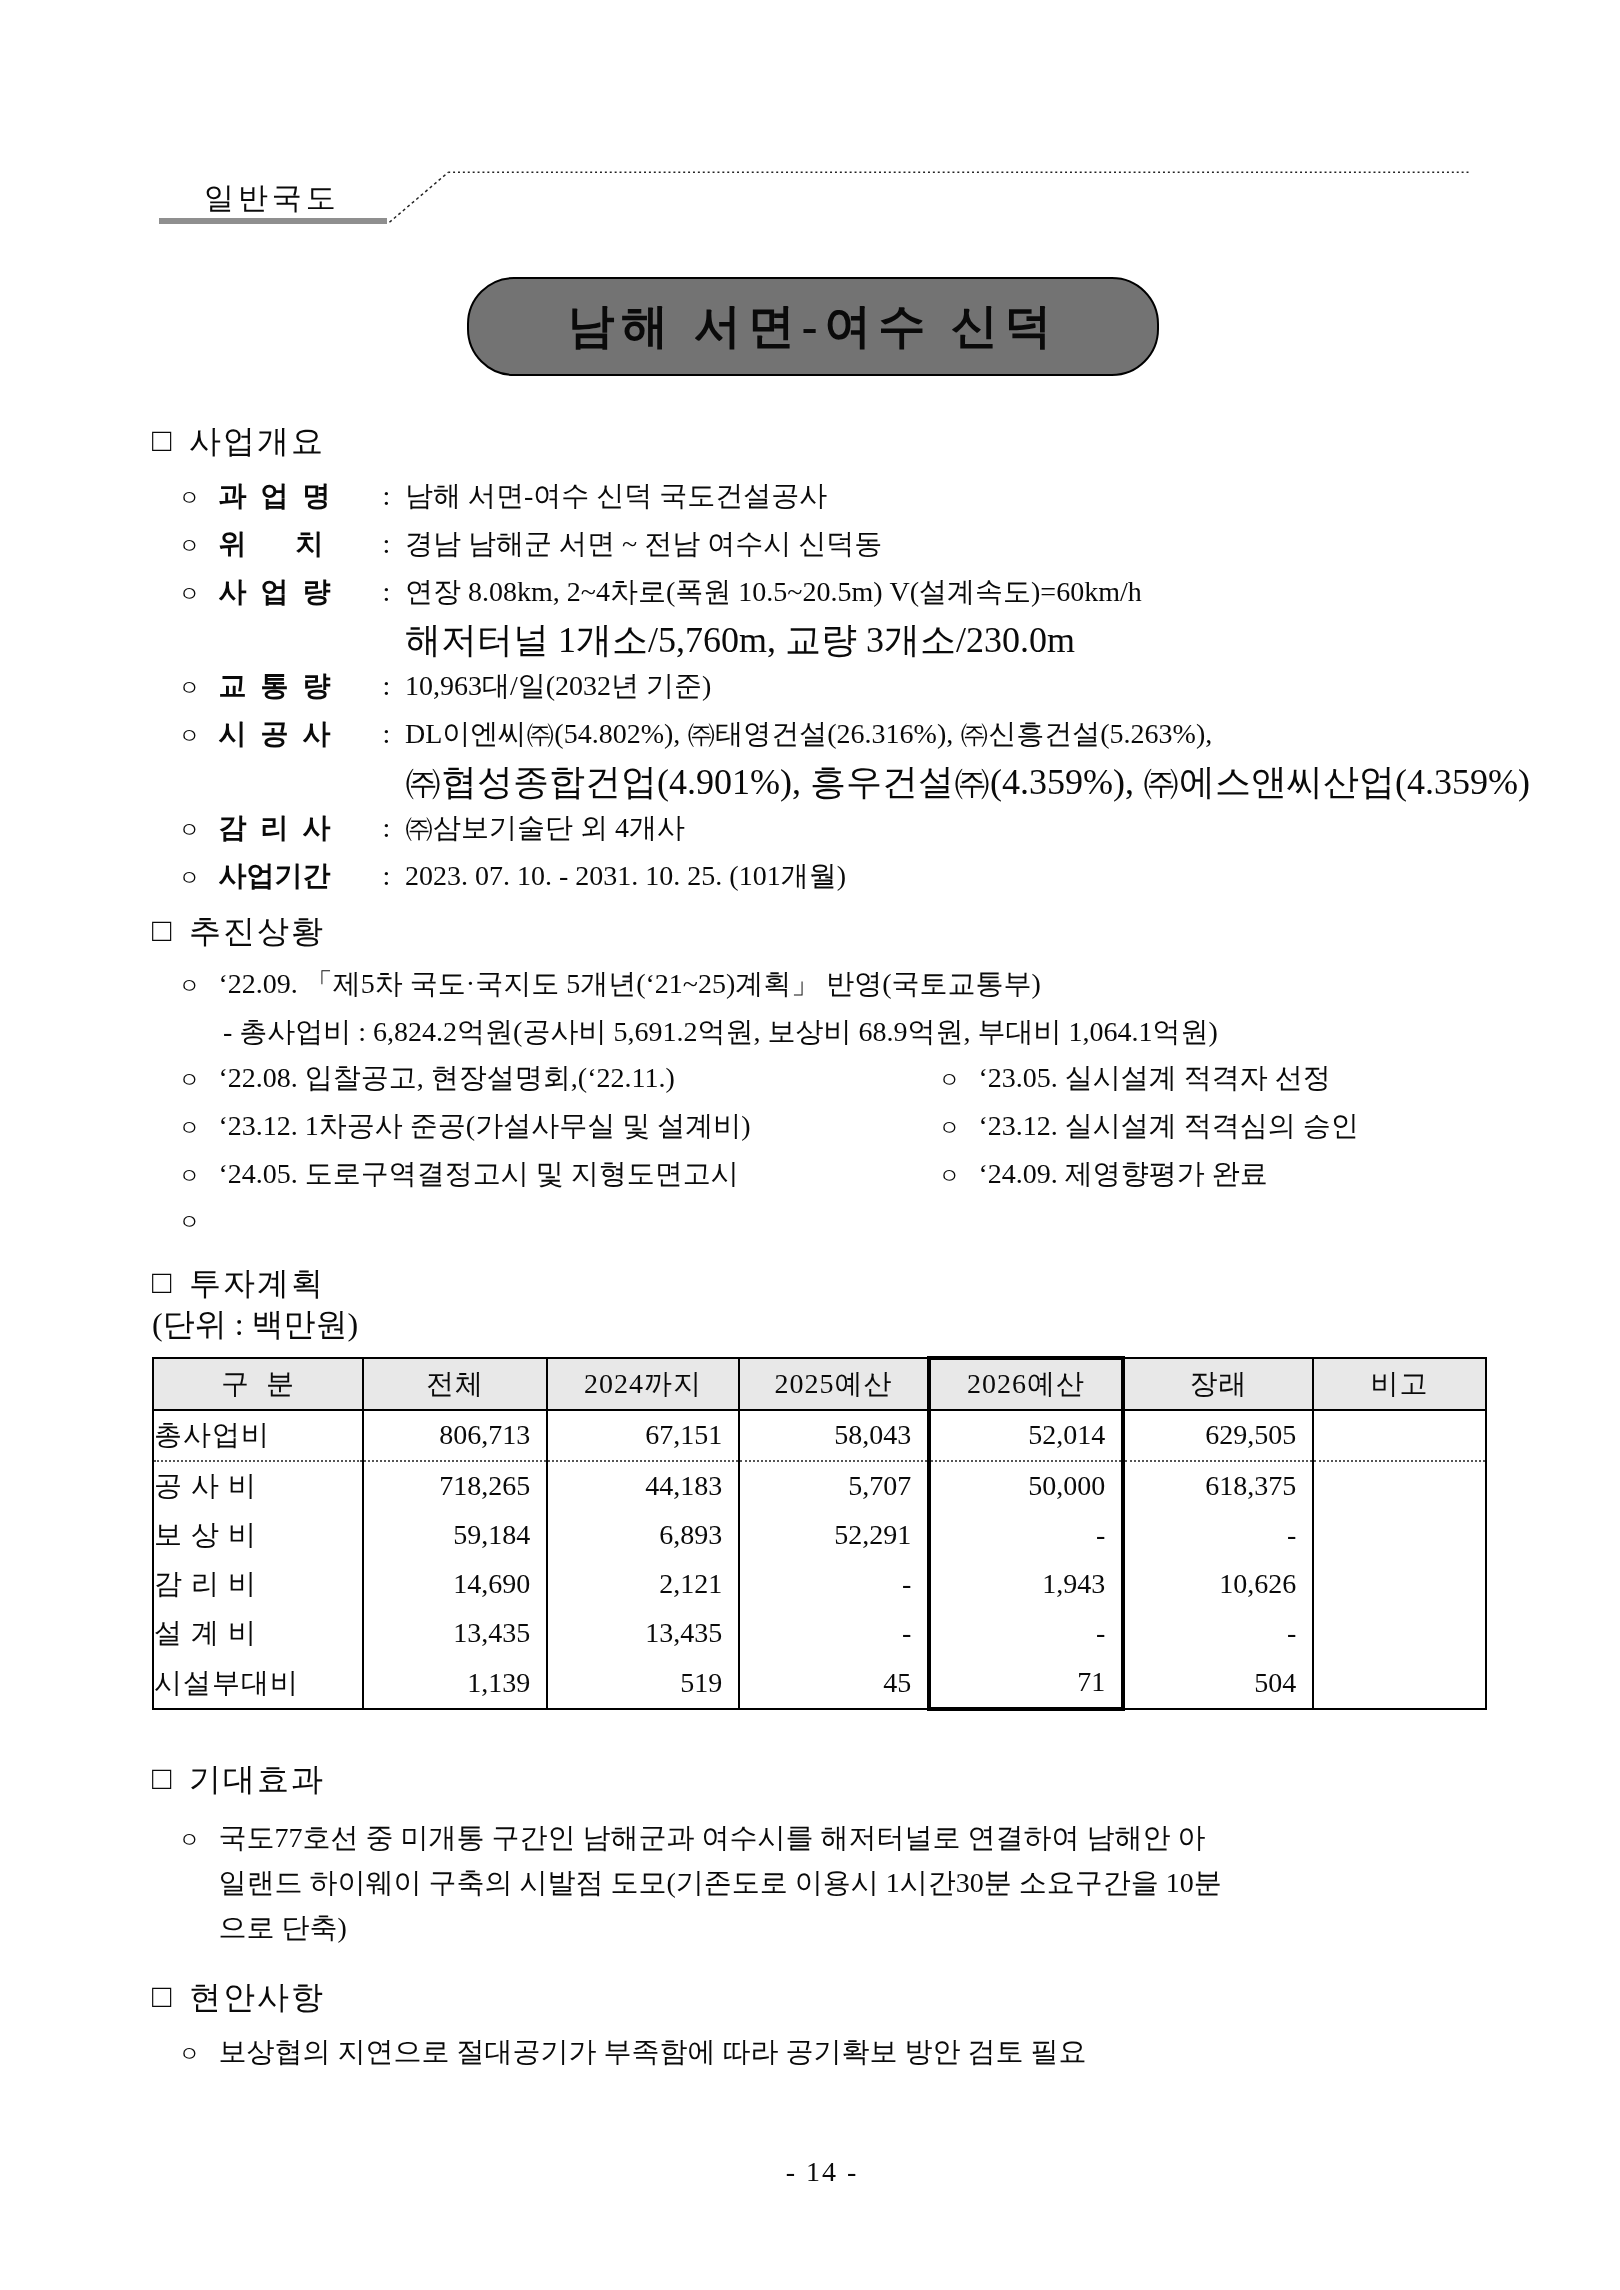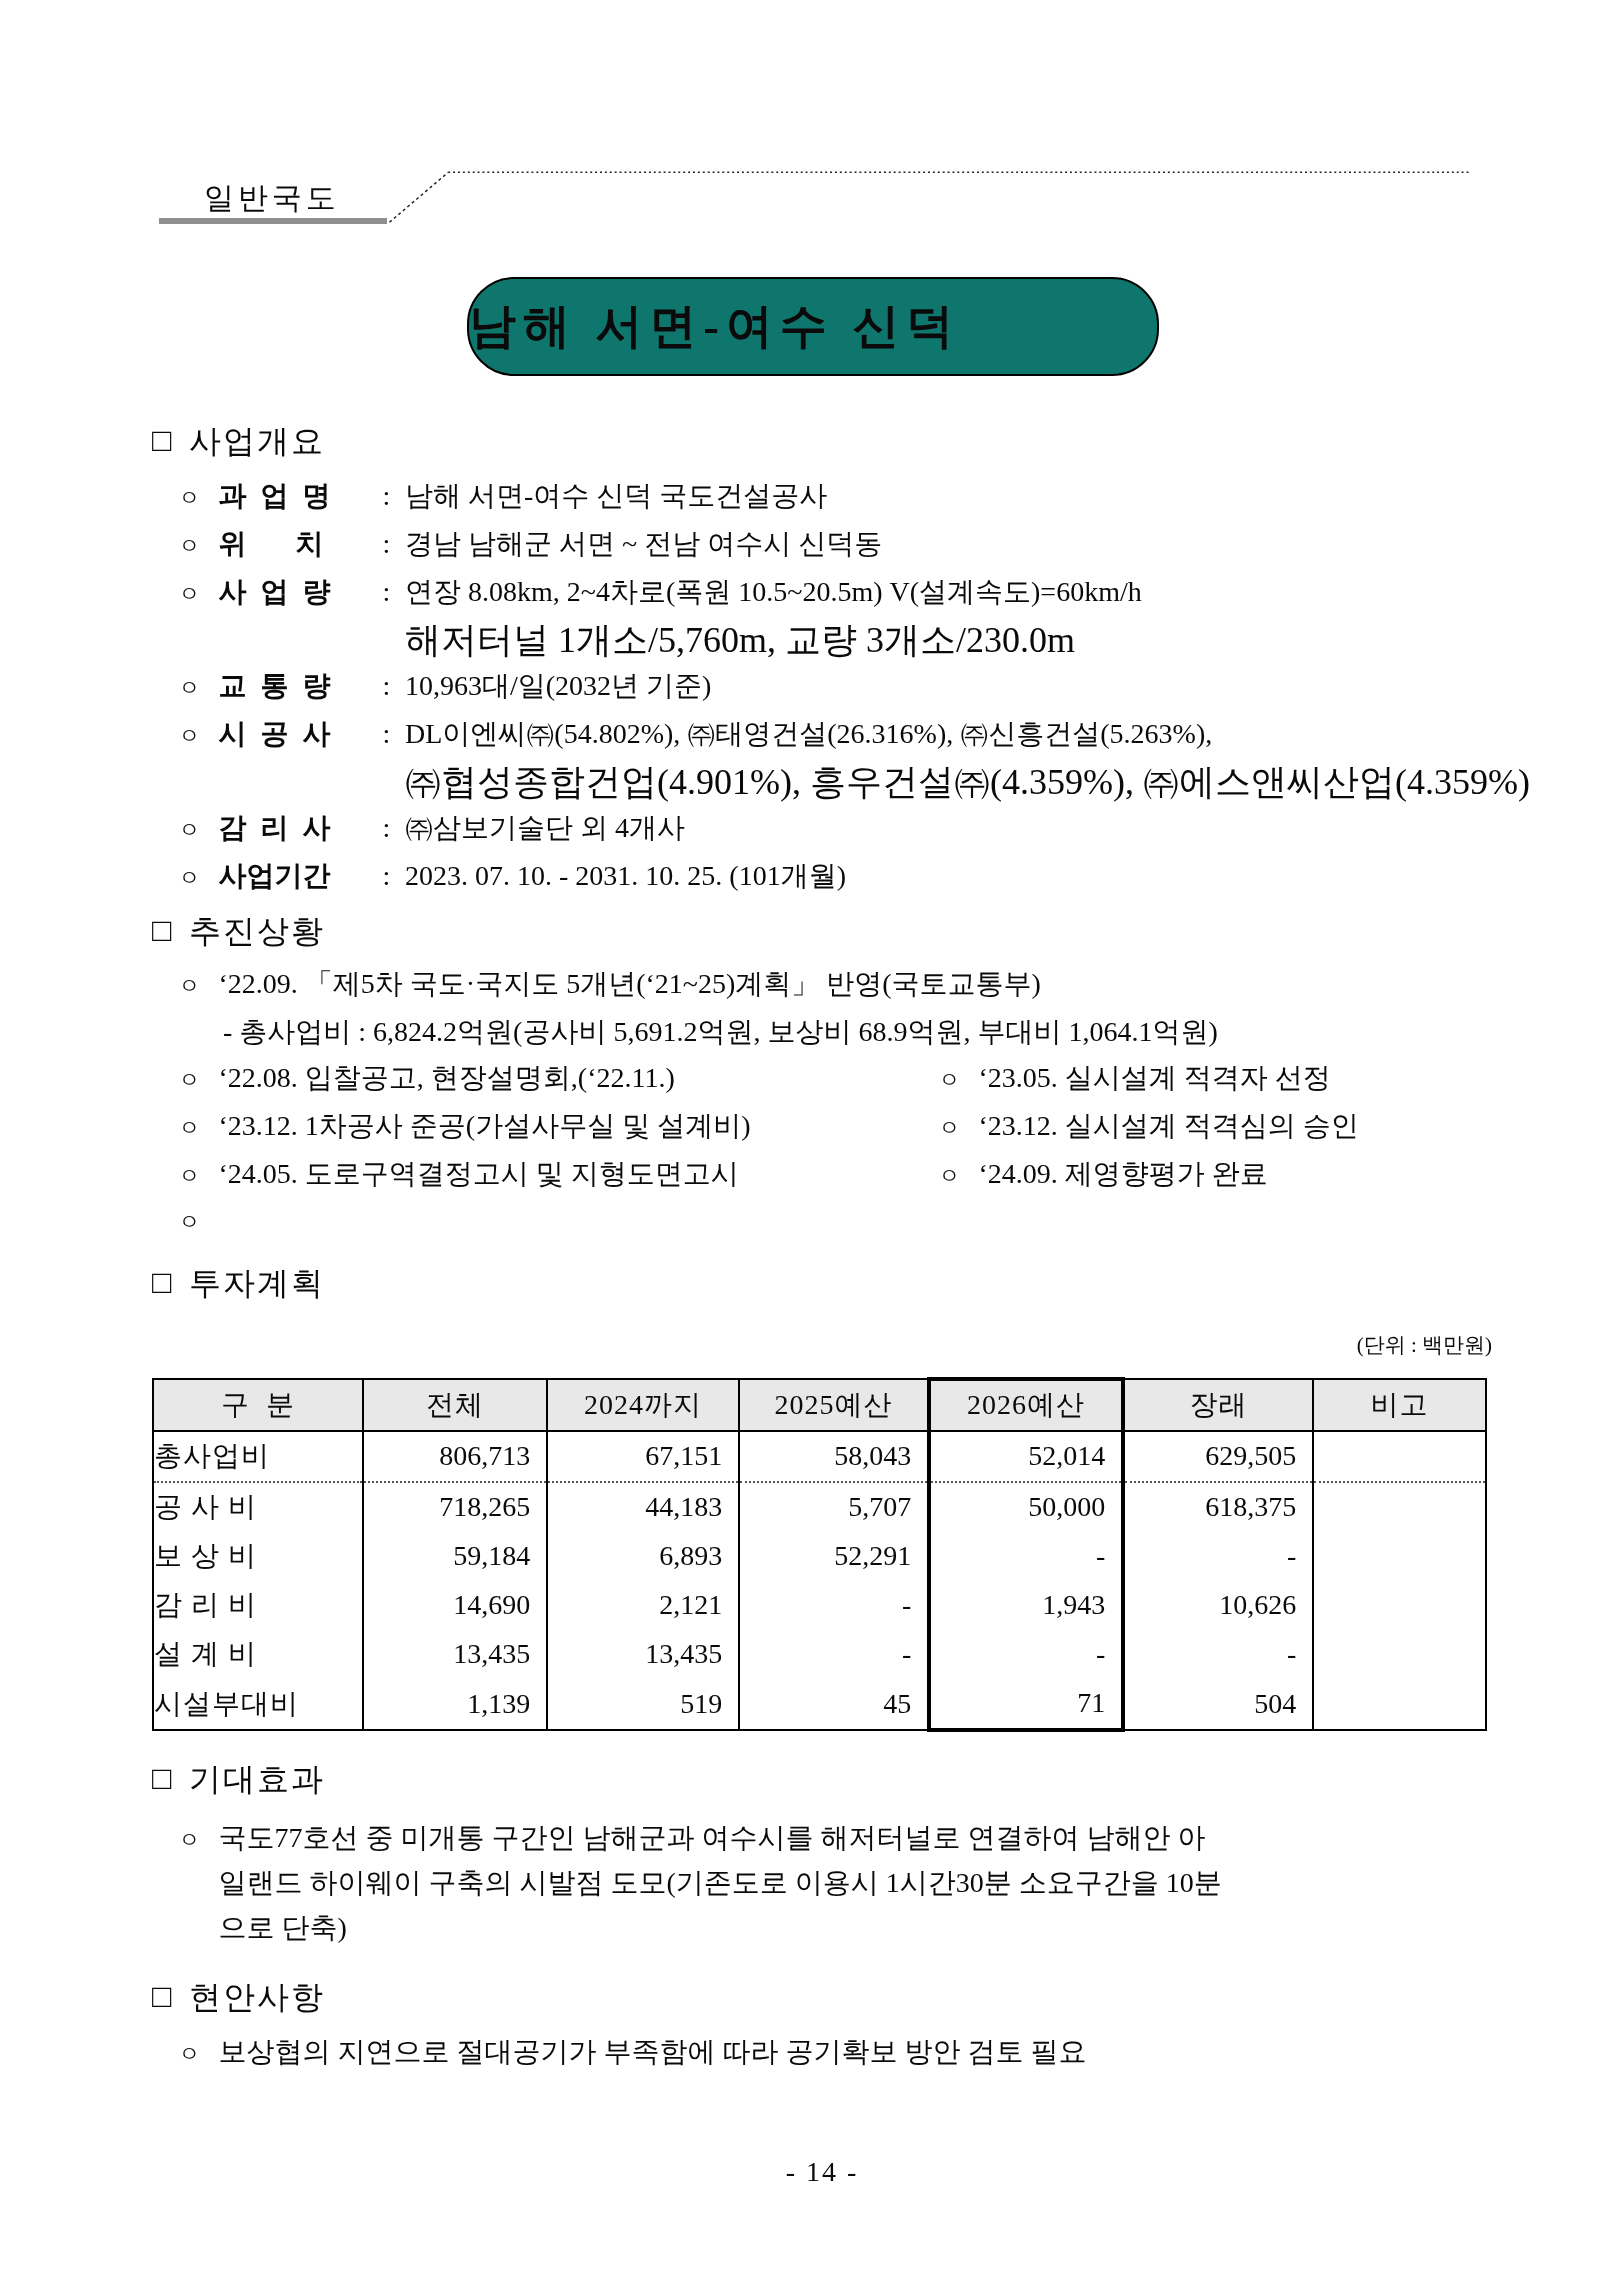--- a/index.html
+++ b/index.html
@@ -6,42 +6,42 @@
   .page{position:relative;width:1620px;height:2291px;background:#ffffff;overflow:hidden;
         font-family:"Liberation Serif","DejaVu Serif",serif;color:#0a0a0a;}
 
   
   .cat-label{position:absolute;left:204px;top:178px;font-size:30px;letter-spacing:3.9px;}
   .cat-bar{position:absolute;left:159px;top:218px;width:228px;height:5.9px;background:#8f8f8f;}
   .hdr-svg{position:absolute;left:0;top:0;}
 
   
   .title-box{position:absolute;left:467px;top:277px;width:688px;height:95px;
-             border:2.9px solid #000;border-radius:47px;background:#0f766e;
-             display:flex;align-items:center;justify-content:flex-start;}
+             border:2.9px solid #000;border-radius:47px;background:#737373;
+             display:flex;align-items:center;justify-content:center;}
   .title-box span{font-size:47px;font-weight:600;letter-spacing:6.9px;}
 
   
   .sec{position:absolute;left:152px;width:1346px;}
   .sec-h{display:flex;align-items:center;gap:15.7px;margin:0;font-size:32px;font-weight:normal;
          letter-spacing:2px;line-height:43px;}
   .sq{font-size:32px;transform:translateY(-1px);}
   .bullet{width:40px;font-size:21.6px;flex:0 0 40px;}
   .row{display:flex;align-items:baseline;padding-left:26.5px;line-height:46px;font-size:28px;}
   .o-label{flex:0 0 164px;white-space:pre;font-weight:bold;}
   .o-colon{flex:0 0 22.5px;}
   .o-content{flex:1;white-space:nowrap;}
   .o-cont{padding-left:253px;line-height:46px;font-size:36px;white-space:nowrap;}
   .p-sub{padding-left:71px;line-height:46px;font-size:28px;white-space:nowrap;}
   .p-left{flex:0 0 760px;display:flex;align-items:baseline;}
   .p-right{flex:1;display:flex;align-items:baseline;}
   .p-text{white-space:nowrap;}
 
   
-  .unit-note{margin-top:23px;text-align:right;font-size:21px;line-height:35px;padding-right:5.9px;}
+  .unit-note{margin-top:2px;text-align:left;font-size:32px;line-height:35px;padding-right:5.9px;}
   .invest{margin-top:13.7px;border-collapse:collapse;width:1333px;table-layout:fixed;
           font-size:28px;border:2px solid #000;}
   .invest th,.invest td{height:49px;padding:0;border-left:2px solid #000;}
   .invest th:first-child,.invest td:first-child{border-left:none;}
   .invest thead th{background:#e8e8e8;border-bottom:2px solid #000;font-weight:normal;
                    text-align:center;white-space:pre;letter-spacing:1px;}
   .invest td.lbl{text-align:left;white-space:pre;letter-spacing:1px;}
   .invest td.num{text-align:right;padding-right:15.7px;}
   .invest tr.dotted-below td{border-bottom:2px dotted #555;}
   .invest .hl{border-left:4.9px solid #000;border-right:4.9px solid #000;}

